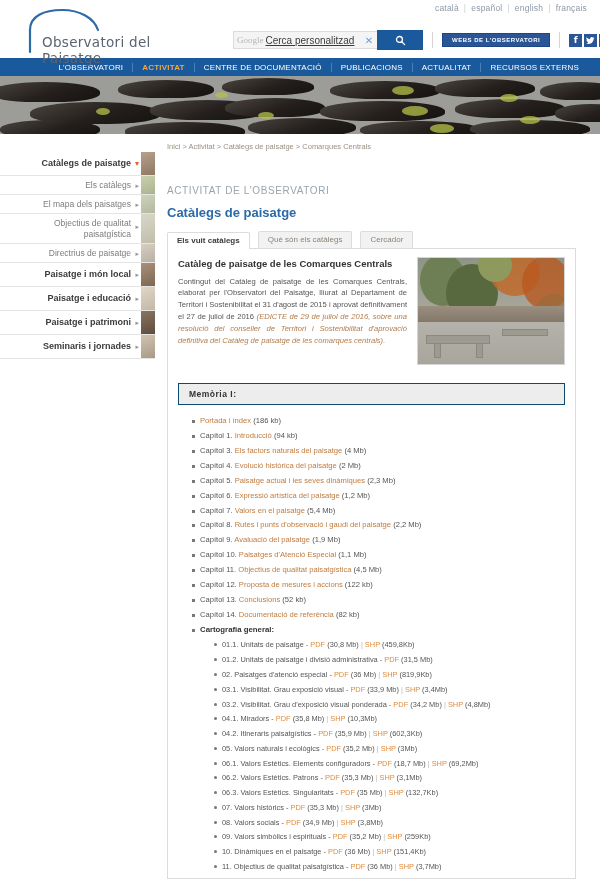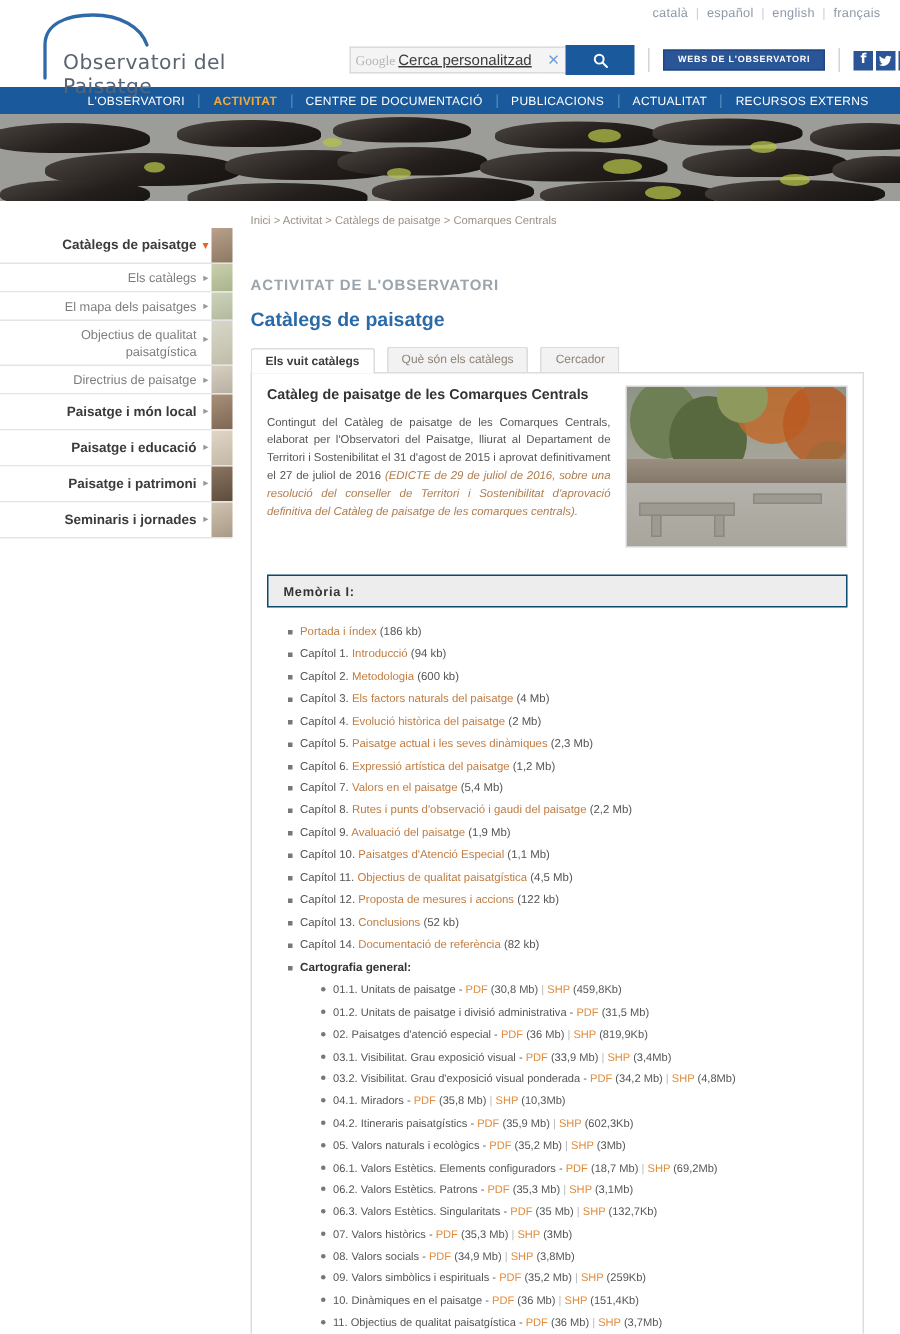--- a/index.html
+++ b/index.html
@@ -119,21 +119,21 @@
   }
   .sideitem.top .arrow { color:#e8622a; font-size:8px; }
   .sideitem .thumb {
     position:absolute; right:0; top:0; bottom:0; width:14px;
   }
 
   
   .main { flex:1; padding:8px 24px 0 8px; position:relative; }
   .breadcrumb { font-size:7.5px; color:#9b9083; margin-bottom:34px; padding-left:4px; }
   .kicker {
-    font-size:10px; color:#9aa4ad; letter-spacing:.6px; padding-left:4px; margin-bottom:5px;font-weight:bold;
+    font-size:10px; color:#9aa4ad; letter-spacing:.6px; padding-left:4px; margin-bottom:5px;
   }
   .h1 {
     font-size:13px; color:#2b6aa8; font-weight:bold; padding-left:4px; margin-bottom:10px;
   }
 
   .tabs { display:flex; align-items:flex-end; padding-left:4px; height:18px; }
   .tab {
     font-size:8px; color:#8d8378; background:#f2f2f2;
     border:1px solid #dcdcdc; border-bottom:none;
     padding:4px 9px 4px; margin-right:8px; cursor:pointer; line-height:1;
@@ -384,21 +384,20 @@
             <div class="bench" style="left:58px; bottom:6px; width:7px; height:15px;"></div>
             <div class="bench" style="left:84px; bottom:28px; width:46px; height:7px;"></div>
           </div>
         </div>
 
         <div class="memhead">Memòria I:</div>
 
         <ul class="memlist">
           <li><a>Portada i índex</a><span class="plain"> (186 kb)</span></li>
           <li><span class="plain">Capítol 1. </span><a>Introducció</a><span class="plain"> (94 kb)</span></li>
-          <li><span class="plain">Capítol 2. </span><a>Metodologia</a><span class="plain"> (600 kb)</span></li>
           <li><span class="plain">Capítol 3. </span><a>Els factors naturals del paisatge</a><span class="plain"> (4 Mb)</span></li>
           <li><span class="plain">Capítol 4. </span><a>Evolució històrica del paisatge</a><span class="plain"> (2 Mb)</span></li>
           <li><span class="plain">Capítol 5. </span><a>Paisatge actual i les seves dinàmiques</a><span class="plain"> (2,3 Mb)</span></li>
           <li><span class="plain">Capítol 6. </span><a>Expressió artística del paisatge</a><span class="plain"> (1,2 Mb)</span></li>
           <li><span class="plain">Capítol 7. </span><a>Valors en el paisatge</a><span class="plain"> (5,4 Mb)</span></li>
           <li><span class="plain">Capítol 8. </span><a>Rutes i punts d'observació i gaudi del paisatge</a><span class="plain"> (2,2 Mb)</span></li>
           <li><span class="plain">Capítol 9. </span><a>Avaluació del paisatge</a><span class="plain"> (1,9 Mb)</span></li>
           <li><span class="plain">Capítol 10. </span><a>Paisatges d'Atenció Especial</a><span class="plain"> (1,1 Mb)</span></li>
           <li><span class="plain">Capítol 11. </span><a>Objectius de qualitat paisatgística</a><span class="plain"> (4,5 Mb)</span></li>
           <li><span class="plain">Capítol 12. </span><a>Proposta de mesures i accions</a><span class="plain"> (122 kb)</span></li>

